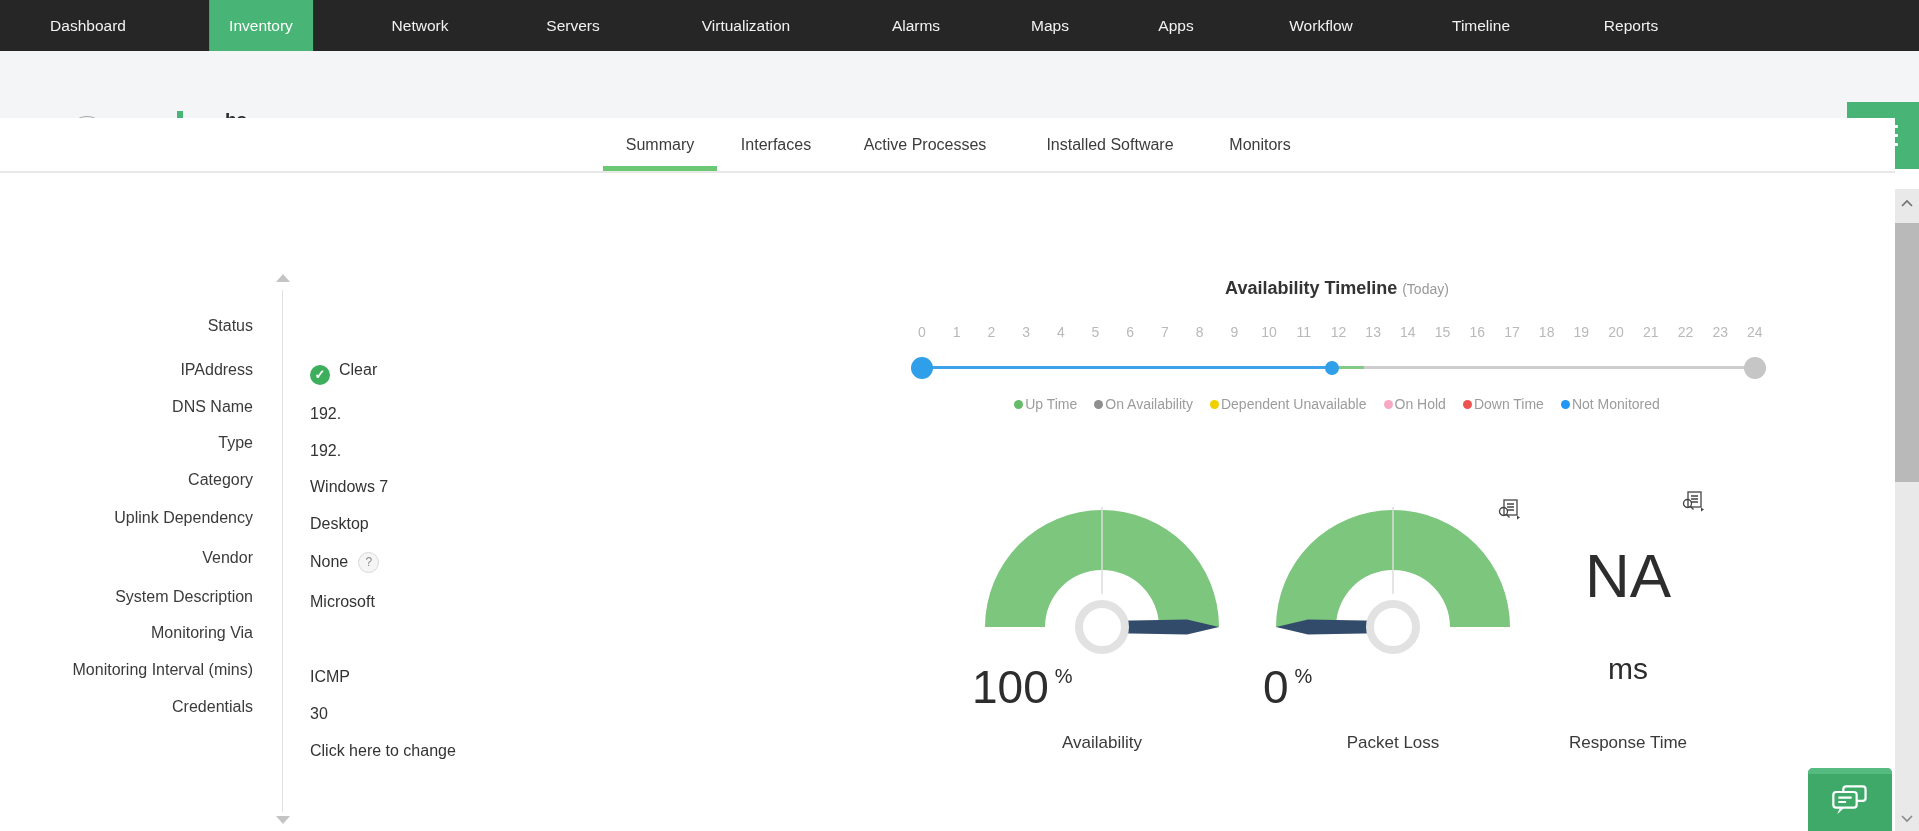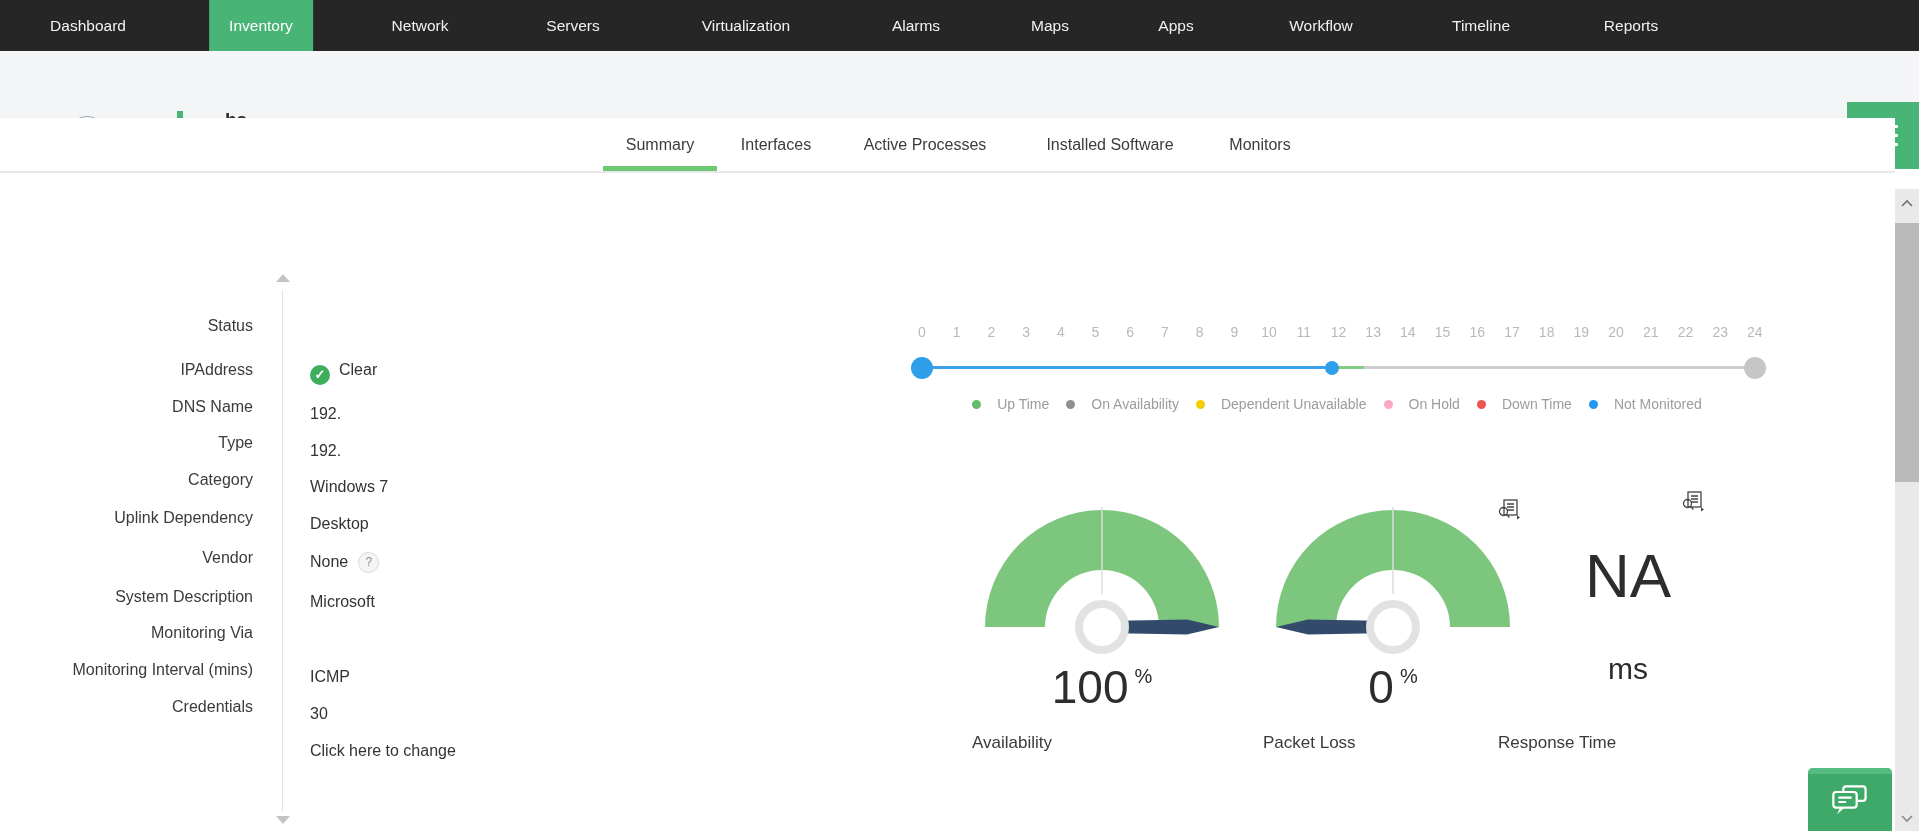--- a/index.html
+++ b/index.html
@@ -44,27 +44,27 @@
           color:#8a8a8a;font-size:12px;text-align:center;line-height:19px;vertical-align:1px;margin-left:10px;cursor:pointer;}
   
   .tl-title{position:absolute;left:905px;top:278px;width:864px;text-align:center;font-size:18px;font-weight:bold;color:#333;}
   .tl-title .sub{font-size:14px;font-weight:normal;color:#999;}
   .hours{position:absolute;left:908px;top:324px;width:861px;display:flex;justify-content:space-between;}
   .hours span{width:28px;text-align:center;font-size:14px;color:#b9b9b9;}
   .seg{position:absolute;top:366px;height:3px;}
   .dot{position:absolute;border-radius:50%;}
   
   .legend{position:absolute;left:900px;top:396px;width:874px;display:flex;justify-content:center;gap:17px;}
-  .litem{display:flex;align-items:center;gap:16px;font-size:14px;color:#9c9c9c;white-space:nowrap;}
+  .litem{display:flex;align-items:center;gap:2px;font-size:14px;color:#9c9c9c;white-space:nowrap;}
   .ldot{width:9px;height:9px;border-radius:50%;}
   
   .gauge-svg{position:absolute;}
-  .gval{position:absolute;width:260px;text-align:center;font-size:46px;color:#2d2d2d;transform:translateX(-50%);}
+  .gval{position:absolute;width:260px;font-size:46px;color:#2d2d2d;transform:translateX(-50%);}
   .gval .unit{font-size:20px;vertical-align:20px;margin-left:6px;}
-  .glabel{position:absolute;width:260px;text-align:left;font-size:17px;color:#3a3a3a;transform:translateX(-50%);}
+  .glabel{position:absolute;width:260px;text-align:center;font-size:17px;color:#3a3a3a;transform:translateX(-50%);}
   .na-val{position:absolute;left:1628px;top:540px;transform:translateX(-50%);font-size:62px;color:#2d2d2d;}
   .na-unit{position:absolute;left:1628px;top:652px;transform:translateX(-50%);font-size:30px;color:#2d2d2d;}
   .report-icon{position:absolute;width:22px;height:22px;cursor:pointer;}
   
   .scrollbar{position:absolute;left:1895px;top:189px;width:24px;height:642px;background:#e9e9e9;}
   .sb-thumb{position:absolute;left:0;top:34px;width:24px;height:259px;background:#b9b9b9;cursor:pointer;}
   .sb-btn{position:absolute;left:0;width:24px;height:26px;text-align:center;color:#707070;font-size:13px;cursor:pointer;}
   
   .chat-btn{position:absolute;left:1808px;top:768px;width:84px;height:63px;background:#3ea968;
             border-radius:5px 5px 0 0;cursor:pointer;overflow:hidden;}
@@ -244,20 +244,24 @@
   </div>
   <div class="frow" style="top:656px">
     <span class="flabel">Monitoring Interval (mins)</span>
     <span class="fvalue">30</span>
   </div>
   <div class="frow" style="top:693px">
     <span class="flabel">Credentials</span>
     <span class="fvalue" style="cursor:pointer">Click here to change</span>
   </div>
 
+  <div class="tl-title">
+    <span>Availability Timeline</span>
+    <span class="sub"> <span>(Today)</span></span>
+  </div>
 
   <div class="hours">
     <span>0</span>
       <span>1</span>
       <span>2</span>
       <span>3</span>
       <span>4</span>
       <span>5</span>
       <span>6</span>
       <span>7</span>

